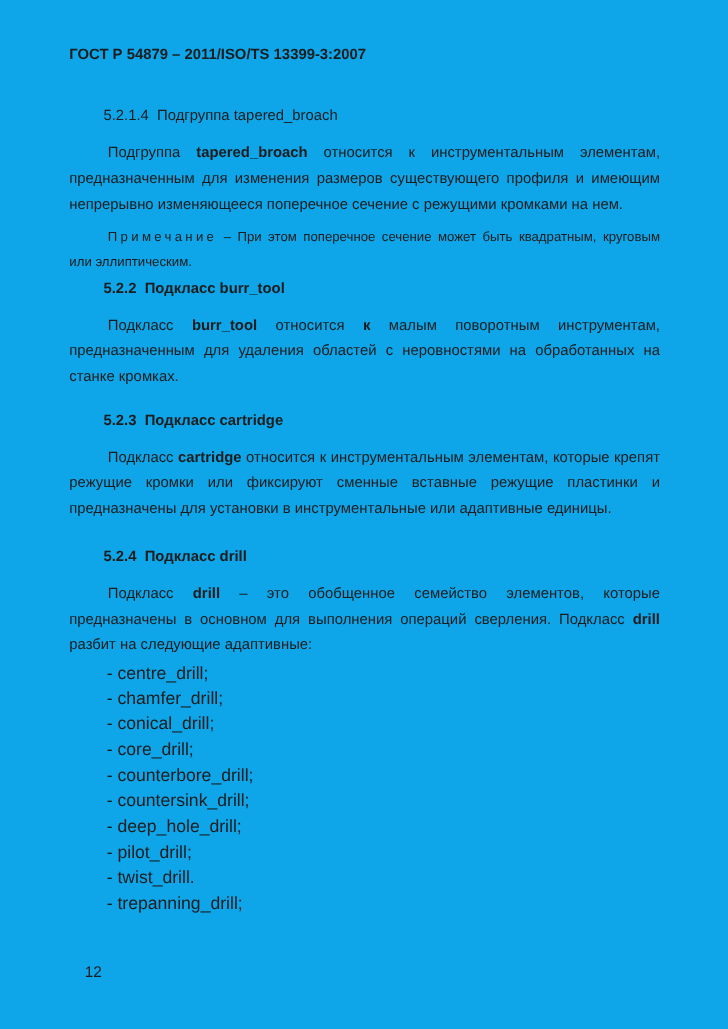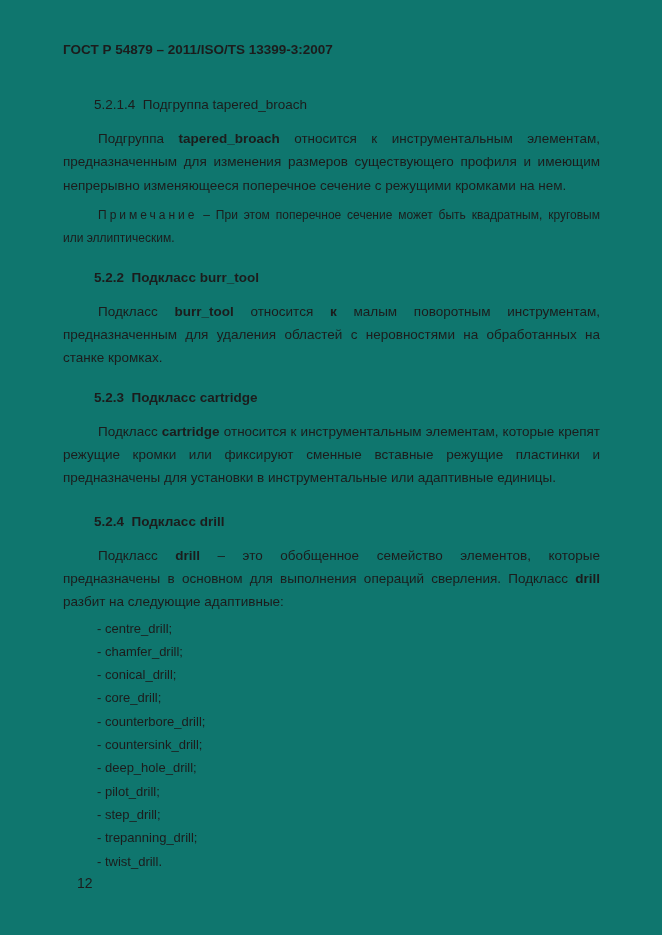--- a/index.html
+++ b/index.html
@@ -8,60 +8,60 @@
     width: 662px;
     height: 935px;
     font-family: "Liberation Sans", "DejaVu Sans", sans-serif;
     color: #1c1c1c;
     overflow: hidden;
   }
   .page {
     position: relative;
     width: 662px;
     height: 935px;
-    background: #0f766e;
+    background: #0ea5e9;
     padding: 38px 62px 0 63px;
   }
   .doc-header {
     font-size: 13.5px;
     font-weight: 700;
     line-height: 23px;
     white-space: pre-wrap;
   }
   .heading {
     font-size: 13.5px;
     font-weight: 700;
     line-height: 23px;
     text-indent: 31px;
     white-space: pre-wrap;
   }
   .heading.regular { font-weight: 400; }
   .h-5214 { margin-top: 32px; }
-  .h-522  { margin-top: 16px; }
+  .h-522  { }
   .h-523  { margin-top: 16px; }
   .h-524  { margin-top: 20px; }
   .para {
     font-size: 13.5px;
     line-height: 23.3px;
     text-align: justify;
     text-indent: 35px;
     margin-top: 11px;
   }
   .para .b { font-weight: 700; }
   .note {
     font-size: 12px;
     line-height: 23px;
     text-align: justify;
     text-indent: 35px;
     margin-top: 7px;
   }
   .note-label { letter-spacing: 3px; }
   .list { margin-top: 3px; }
   .list-item {
-    font-size: 13px;
+    font-size: 16px;
     line-height: 23.3px;
     margin-left: 34px;
   }
   .page-number {
     position: absolute;
     left: 77px;
     top: 872px;
     font-size: 14px;
     line-height: 23px;
   }
@@ -93,20 +93,19 @@
 
   <div class="list">
     <div class="list-item">- centre_drill;</div>
     <div class="list-item">- chamfer_drill;</div>
     <div class="list-item">- conical_drill;</div>
     <div class="list-item">- core_drill;</div>
     <div class="list-item">- counterbore_drill;</div>
     <div class="list-item">- countersink_drill;</div>
     <div class="list-item">- deep_hole_drill;</div>
     <div class="list-item">- pilot_drill;</div>
-    <div class="list-item">- step_drill;</div>
+    <div class="list-item">- twist_drill.</div>
     <div class="list-item">- trepanning_drill;</div>
-    <div class="list-item">- twist_drill.</div>
   </div>
 
   <div class="page-number">12</div>
 
 </div>
 
 </body></html>

